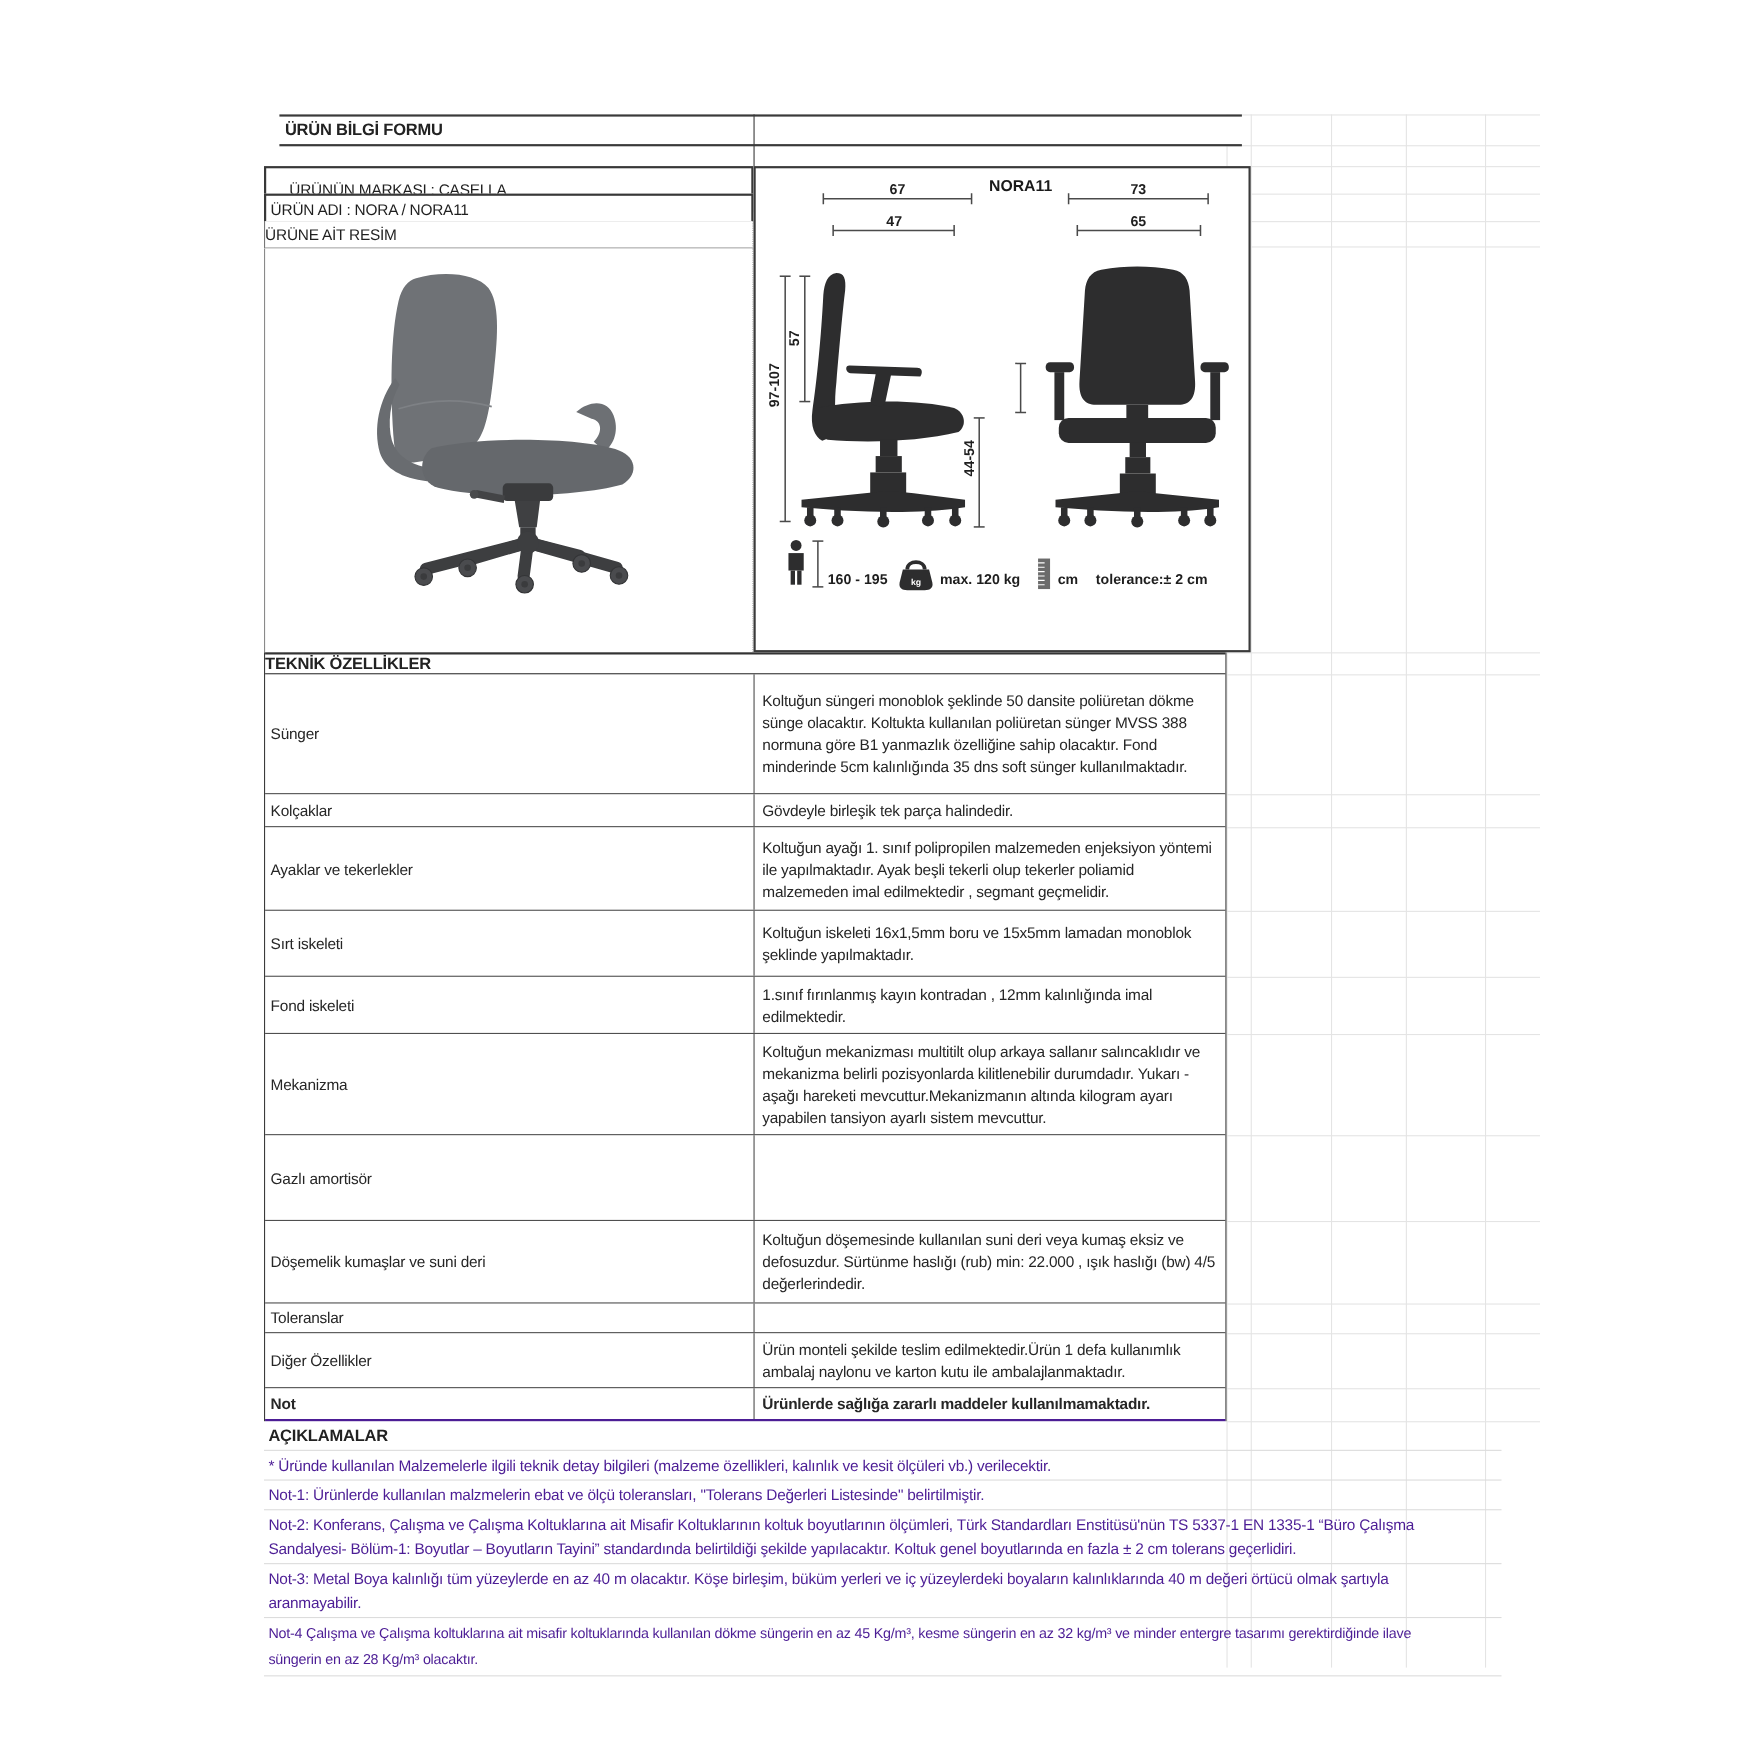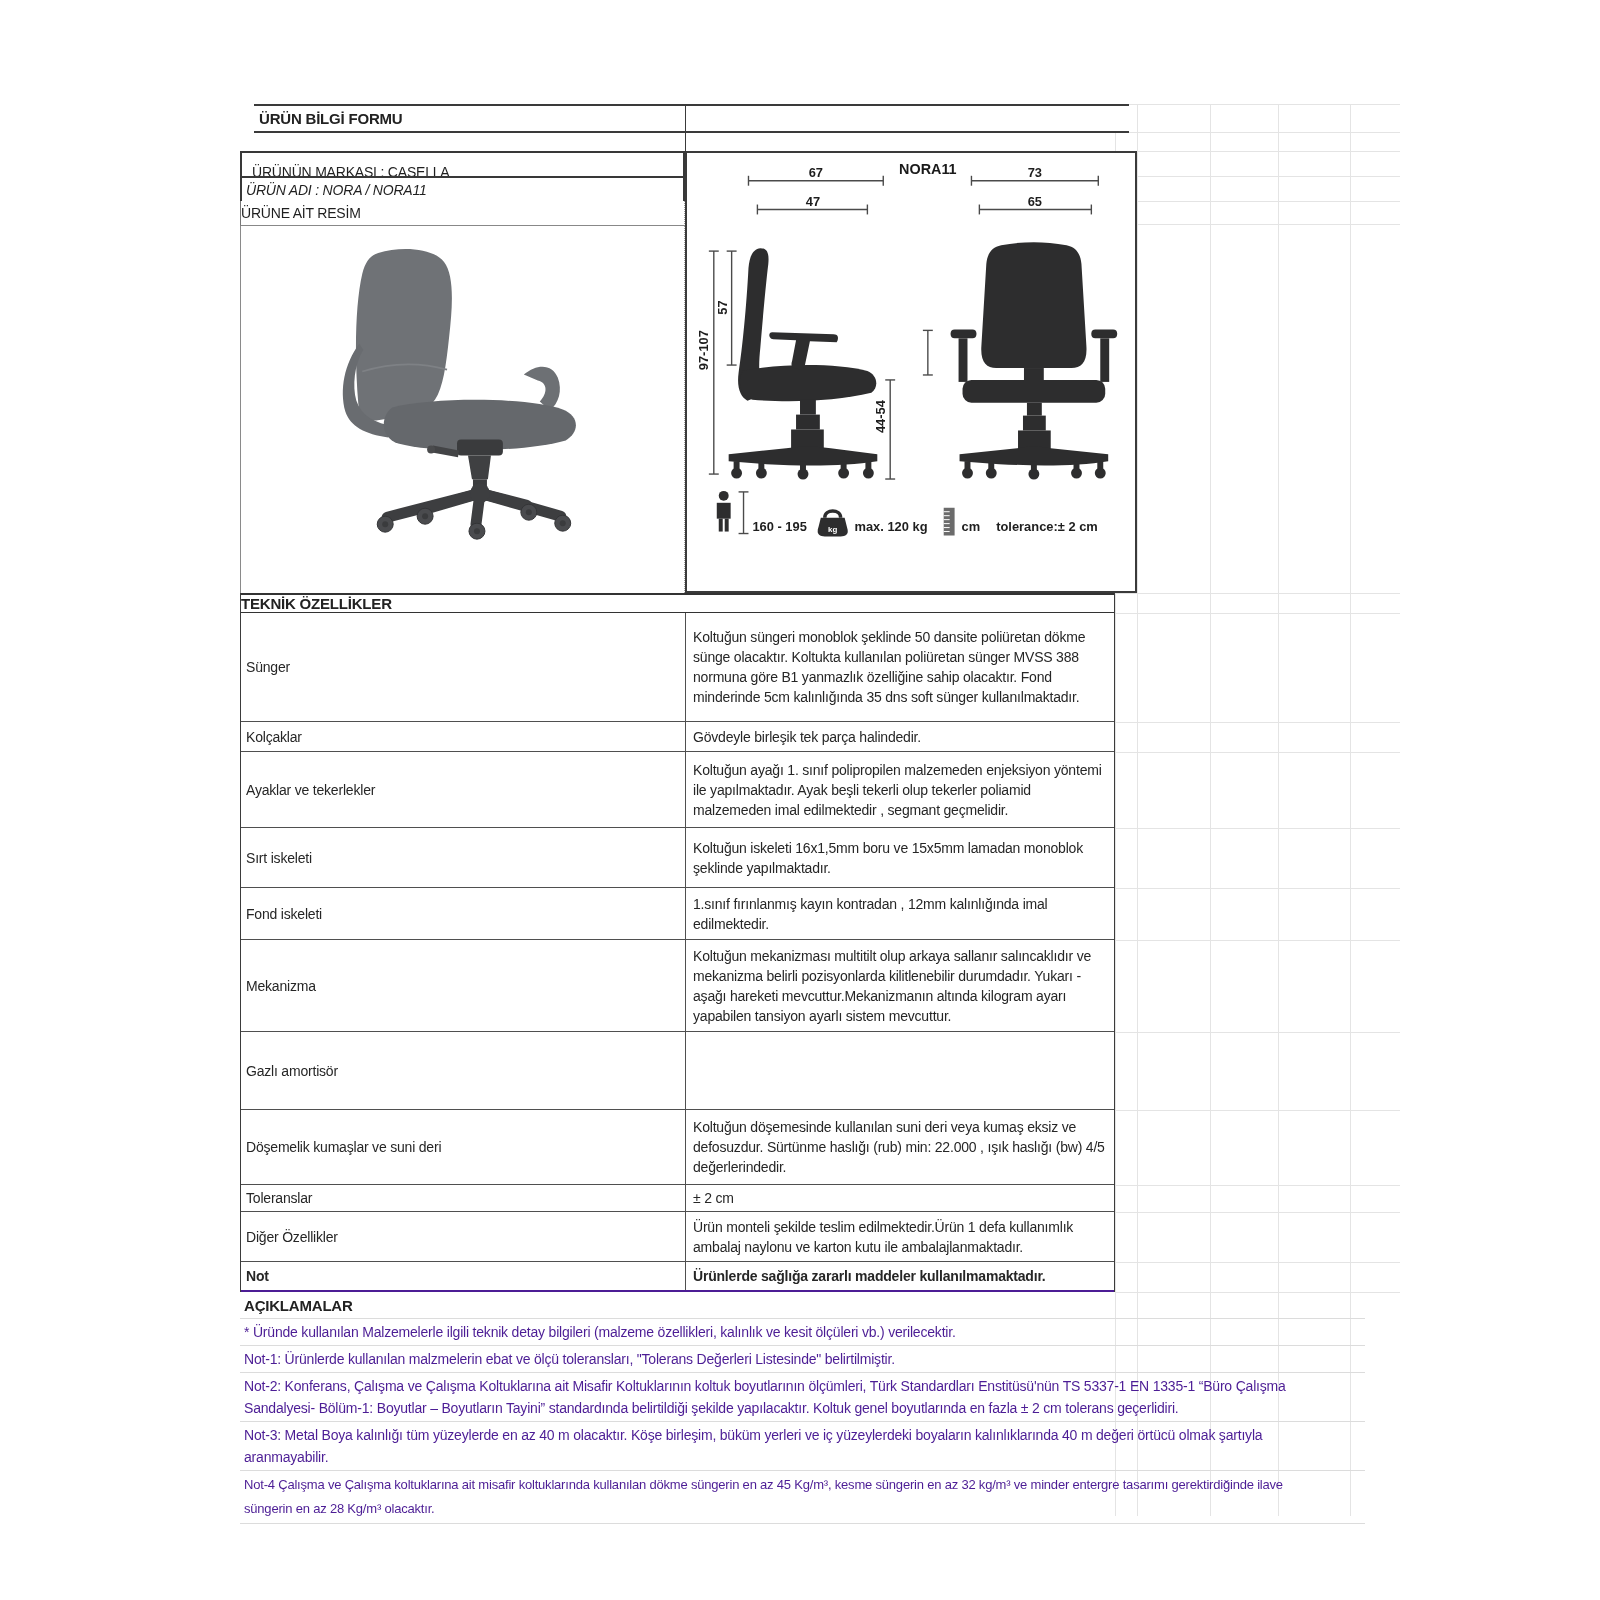--- a/index.html
+++ b/index.html
@@ -9,22 +9,22 @@
   
   .gl{position:absolute;background:#e4e4e4;z-index:0;}
   
   .title-row{left:254px;top:104px;width:875px;height:29px;z-index:2;
     border-top:2px solid #3a3a3a;border-bottom:2px solid #3a3a3a;
     font-size:15px;font-weight:bold;letter-spacing:-0.2px;
     display:flex;align-items:center;padding-left:5px;background:#fff;}
   .hdr-vline{left:685px;top:104px;width:1px;height:47px;background:#3a3a3a;z-index:3;}
   .cell{left:240px;width:445px;z-index:2;background:#fff;display:flex;align-items:center;
     font-size:14px;letter-spacing:-0.2px;color:#1f1f1f;}
-  .brand-cell{top:151px;height:42px;border:2px solid #383838;padding-left:10px;}
-  .name-cell{top:176px;height:27px;border:2px solid #383838;padding-left:4px;font-style:italic;}
+  .brand-cell{top:151px;height:42px;border:2px solid #383838;padding-left:21px;}
+  .name-cell{top:176px;height:27px;border:2px solid #383838;padding-left:4px;}
   .resim-cell{top:201px;height:25px;border-left:1px solid #777;border-right:1px dotted #999;
     border-bottom:1px solid #888;}
   .photo-cell{left:240px;top:226px;width:445px;height:367px;z-index:2;background:#fff;
     border-left:1px solid #8a8a8a;border-right:1px dotted #a0a0a0;}
   .drawing-box{left:685px;top:151px;width:452px;height:442px;z-index:2;background:#fff;
     border:2px solid #3a3a3a;}
   
   .spec-table{left:240px;top:593px;width:875px;z-index:2;background:#fff;
     border-left:1px solid #3b3b3b;border-right:1px solid #3b3b3b;}
   .spec-bar{height:20px;border-top:2px solid #333;border-bottom:1px solid #333;
@@ -289,21 +289,20 @@
   </div>
   <div class="srow" style="height:78px">
     <div class="slabel">Gazlı amortisör</div>
   </div>
   <div class="srow" style="height:75px">
     <div class="slabel">Döşemelik kumaşlar ve suni deri</div>
     <div class="svalue">Koltuğun döşemesinde kullanılan suni deri veya kumaş eksiz ve defosuzdur. Sürtünme haslığı (rub) min: 22.000 , ışık haslığı (bw) 4/5 değerlerindedir.</div>
   </div>
   <div class="srow" style="height:27px">
     <div class="slabel">Toleranslar</div>
-    <div class="svalue">± 2 cm</div>
   </div>
   <div class="srow" style="height:50px">
     <div class="slabel">Diğer Özellikler</div>
     <div class="svalue">Ürün monteli şekilde teslim edilmektedir.Ürün 1 defa kullanımlık ambalaj naylonu ve karton kutu ile ambalajlanmaktadır.</div>
   </div>
   <div class="srow" style="height:30px">
     <div class="slabel">Not</div>
     <div class="svalue">Ürünlerde sağlığa zararlı maddeler kullanılmamaktadır.</div>
   </div>
 </div>

